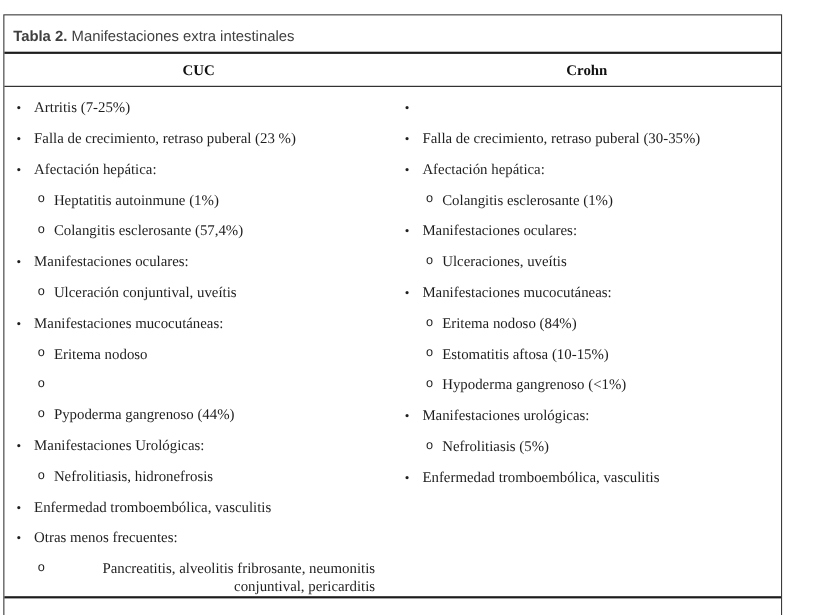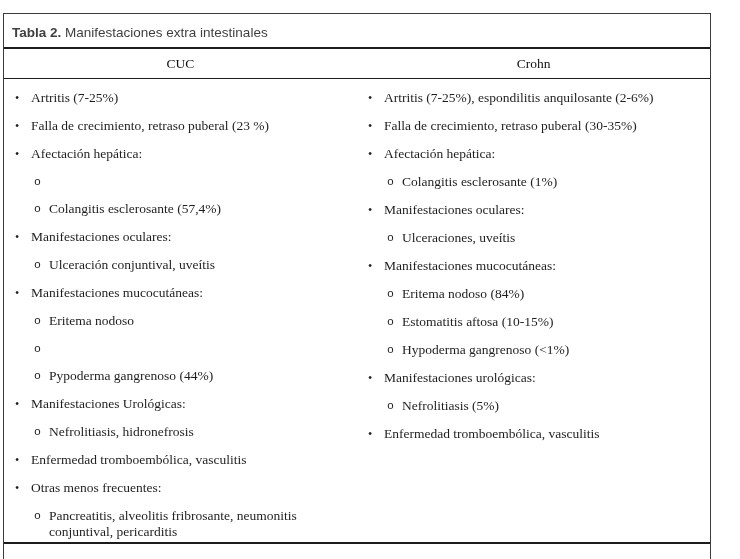--- a/index.html
+++ b/index.html
@@ -7,34 +7,34 @@
        font-family:"Liberation Serif",serif;}
   .frame{position:absolute;left:3px;top:13px;width:708px;height:548px;
          border:1px solid #3b3b3b;box-sizing:border-box;
          display:flex;flex-direction:column;background:#fff;}
   .title-row{padding:11px 10px 7px 8px;
              font-family:"Liberation Sans",sans-serif;
              font-size:13.5px;color:#3f3f3f;
              border-bottom:2px solid #1c1c1c;}
   .title-bold{font-weight:bold;}
   .header-row{display:flex;border-bottom:1.5px solid #1c1c1c;}
-  .header-cell{width:50%;text-align:center;font-weight:normal;
+  .header-cell{width:50%;text-align:center;font-weight:bold;
                font-size:13.5px;color:#111;padding:7px 0 6px 0;
                font-family:"Liberation Serif",serif;}
   .content{flex:1;display:flex;padding-top:11px;overflow:hidden;}
   .col{width:50%;box-sizing:border-box;padding-left:11px;padding-right:6px;}
   .item{display:flex;align-items:flex-start;margin-bottom:12px;
         font-size:13.5px;line-height:16px;color:#1e1e1e;}
   .item .bullet{flex:0 0 16px;color:#1e1e1e;}
   .item.l1 .bullet{font-size:12px;line-height:16px;}
   .item.l2{padding-left:19px;}
   .item.l2 .bullet{flex:0 0 15px;
         font-family:"Liberation Mono",monospace;font-size:11.5px;
         line-height:15px;}
-  .item .text{flex:0 1 auto;}
+  .item .text{flex:0 1 auto;text-align:right;}
   .item.wrap .text{max-width:292px;}
   .bottom-rule{border-top:2px solid #1c1c1c;height:0;}
   .footer-strip{height:16px;}
 </style>
 </head>
 <body>
 
 <div class="frame">
   <div class="title-row">
     <span class="title-bold">Tabla 2.</span><span> Manifestaciones extra intestinales</span>
@@ -52,20 +52,21 @@
         <div class="item l1">
           <span class="bullet">•</span>
           <span class="text">Falla de crecimiento, retraso puberal (23 %)</span>
         </div>
         <div class="item l1">
           <span class="bullet">•</span>
           <span class="text">Afectación hepática:</span>
         </div>
         <div class="item l2">
           <span class="bullet">o</span>
+          <span class="text">Heptatitis autoinmune (1%)</span>
         </div>
         <div class="item l2">
           <span class="bullet">o</span>
           <span class="text">Colangitis esclerosante (57,4%)</span>
         </div>
         <div class="item l1">
           <span class="bullet">•</span>
           <span class="text">Manifestaciones oculares:</span>
         </div>
         <div class="item l2">
@@ -104,21 +105,20 @@
           <span class="text">Otras menos frecuentes:</span>
         </div>
         <div class="item l2 wrap">
           <span class="bullet">o</span>
           <span class="text">Pancreatitis, alveolitis fribrosante, neumonitis conjuntival, pericarditis</span>
         </div>
       </div>
     <div class="col" id="col-1">
         <div class="item l1">
           <span class="bullet">•</span>
-          <span class="text">Artritis (7-25%), espondilitis anquilosante (2-6%)</span>
         </div>
         <div class="item l1">
           <span class="bullet">•</span>
           <span class="text">Falla de crecimiento, retraso puberal (30-35%)</span>
         </div>
         <div class="item l1">
           <span class="bullet">•</span>
           <span class="text">Afectación hepática:</span>
         </div>
         <div class="item l2">

